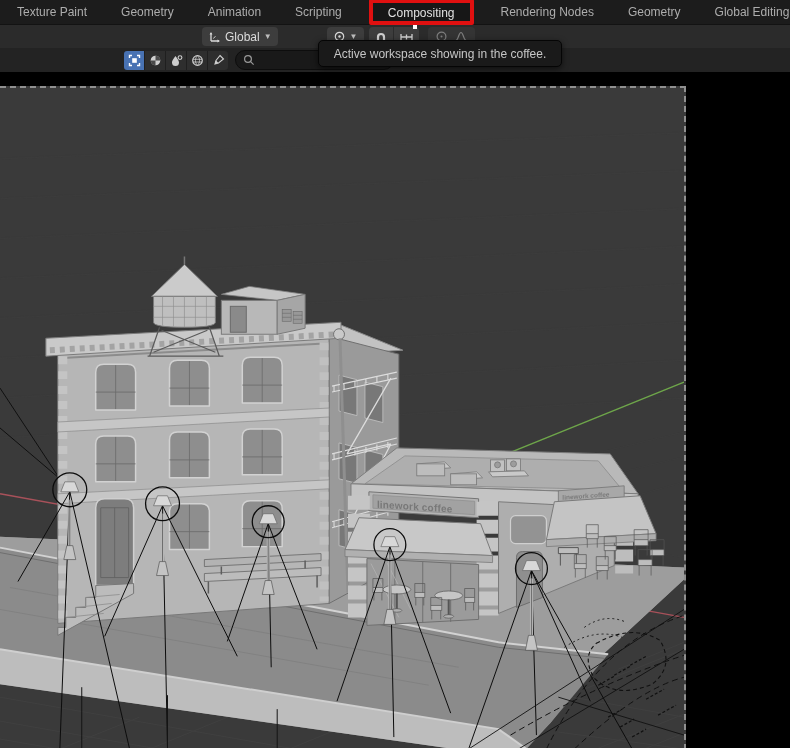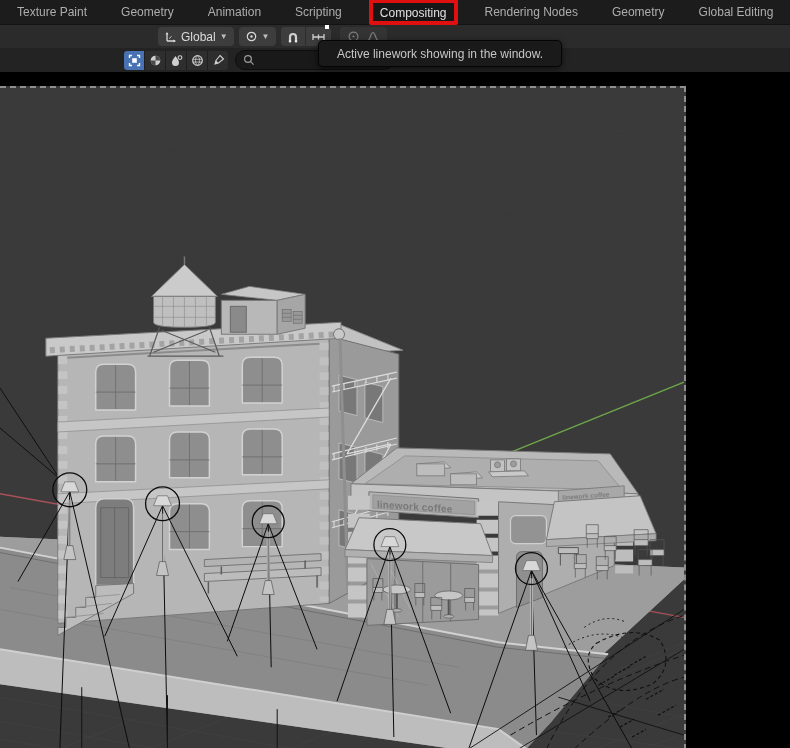--- a/index.html
+++ b/index.html
@@ -2,26 +2,26 @@
 <html><head>
 <meta charset="utf-8">
 <style>
   html,body{margin:0;padding:0;background:#000;}
   body{width:790px;height:748px;overflow:hidden;font-family:"Liberation Sans",sans-serif;-webkit-font-smoothing:antialiased;position:relative;}
 
   
   .topbar{height:24px;background:#1c1c1c;display:flex;align-items:center;padding-left:8px;position:relative;z-index:5;gap:16px;}
   .tab{color:#adadad;font-size:12px;padding:3px 9px;white-space:nowrap;border-radius:4px 4px 0 0;}
   .tab.add{color:#c2c2c2;font-size:14px;padding:1px 9px;}
-  .tab-hl{border:4px solid #e01010;border-radius:2px;padding:0 3px;margin:0 2px;background:#171717;}
+  .tab-hl{border:4px solid #e01010;border-radius:2px;padding:0 11px;margin:0 2px;background:#171717;}
   .tab-hl .tab{color:#e0e0e0;padding:2px 4px;}
 
   
   .row2{height:24px;background:#2b2b2b;display:flex;align-items:center;padding-left:158px;gap:5px;position:relative;z-index:4;border-top:1px solid #131313;box-sizing:border-box;}
-  .btn{background:#3d3d3d;border-radius:4px;height:19px;display:flex;align-items:center;gap:4px;padding:0 6px;color:#dcdcdc;font-size:12px;}
+  .btn{background:#3d3d3d;border-radius:4px;height:19px;display:flex;align-items:center;gap:4px;padding:0 6px;color:#dcdcdc;font-size:12px;margin-left:44px;}
   .chev{font-size:8px;color:#bdbdbd;line-height:1;}
   .snapgrp{display:flex;background:#3d3d3d;border-radius:4px;height:19px;overflow:visible;position:relative;}
   .snapgrp .seg{display:flex;align-items:center;padding:0 5px;}
   .snapgrp .seg+.seg{border-left:1px solid #2c2c2c;}
   .sq{position:absolute;right:2px;top:-2px;width:4px;height:4px;background:#fff;}
   .ghost{background:#363636;border-radius:4px;height:19px;display:flex;align-items:center;gap:6px;padding:0 7px;opacity:.85;}
 
   
   .row3{height:24px;background:#232323;display:flex;align-items:center;padding-left:124px;gap:7px;position:relative;z-index:3;}
   .modes{display:flex;background:#1f1f1f;border-radius:3px;overflow:hidden;gap:1px;}
@@ -134,21 +134,21 @@
   <div class="search">
     <svg width="12" height="12" viewBox="0 0 12 12">
       <circle cx="5" cy="5" r="3.4" stroke="#9a9a9a" stroke-width="1.2" fill="none"></circle>
       <path d="M7.6,7.6 L10.6,10.6" stroke="#9a9a9a" stroke-width="1.2"></path>
     </svg>
     <span></span>
   </div>
 </div>
 
 <div class="tooltip">
-  <span>Active linework showing in the window.</span>
+  <span>Active workspace showing in the coffee.</span>
 </div>
 
 <div class="deskarea">
 <div class="viewport">
 <svg width="684" height="662" viewBox="0 0 686 662">
 
   <g stroke="#3f3f3f" stroke-width="1" opacity="0.55">
     <path d="M0,70 L686,44 M0,110 L686,82 M0,150 L686,120 M0,190 L686,158 M0,230 L686,196 M0,270 L686,234 M0,310 L686,272 M0,350 L686,310"></path>
     <path d="M480,394 L686,344 M500,414 L686,369 M530,439 L686,394 M470,430 L686,470" opacity="0.8"></path>
   </g>

